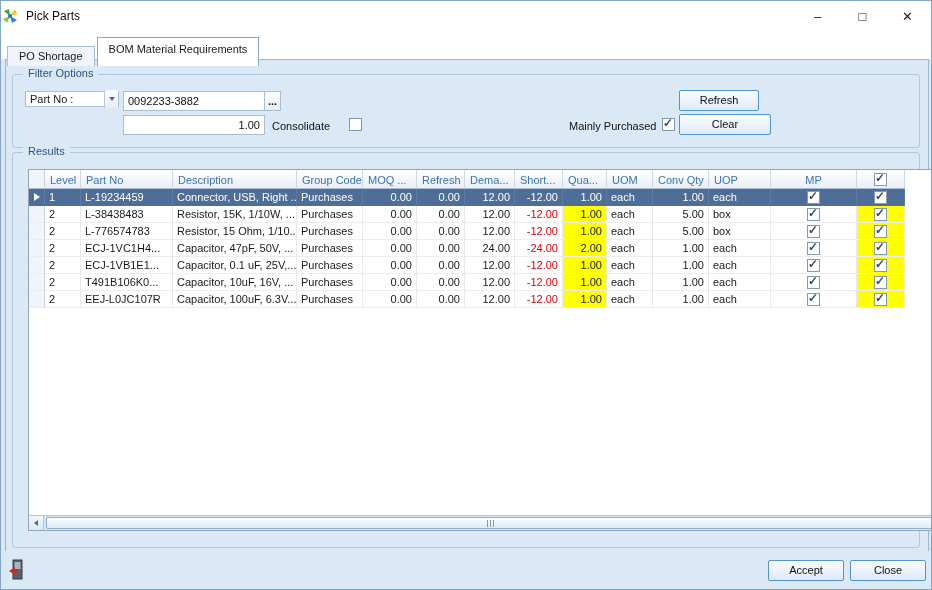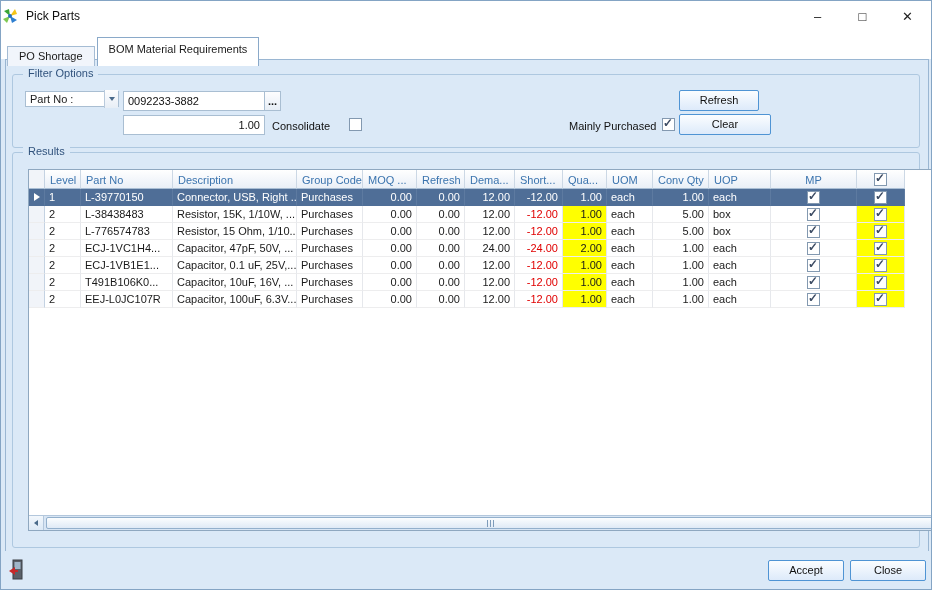--- a/index.html
+++ b/index.html
@@ -173,21 +173,21 @@
               <th class="ctr">MP</th>
               <th class="ctr"><span class="cb checked"></span></th>
             </tr>
           </thead>
           <tbody>
               <tr class="selected">
     <td class="ind">
                   <span class="row-arrow"></span>
                 </td>
     <td>1</td>
-    <td>L-39770150</td>
+    <td>L-19234459</td>
     <td>Connector, USB, Right ...</td>
     <td>Purchases</td>
     <td class="num">0.00</td>
     <td class="num">0.00</td>
     <td class="num">12.00</td>
     <td class="num neg">-12.00</td>
     <td class="num c-qty">1.00</td>
     <td>each</td>
     <td class="num">1.00</td>
     <td>each</td>

